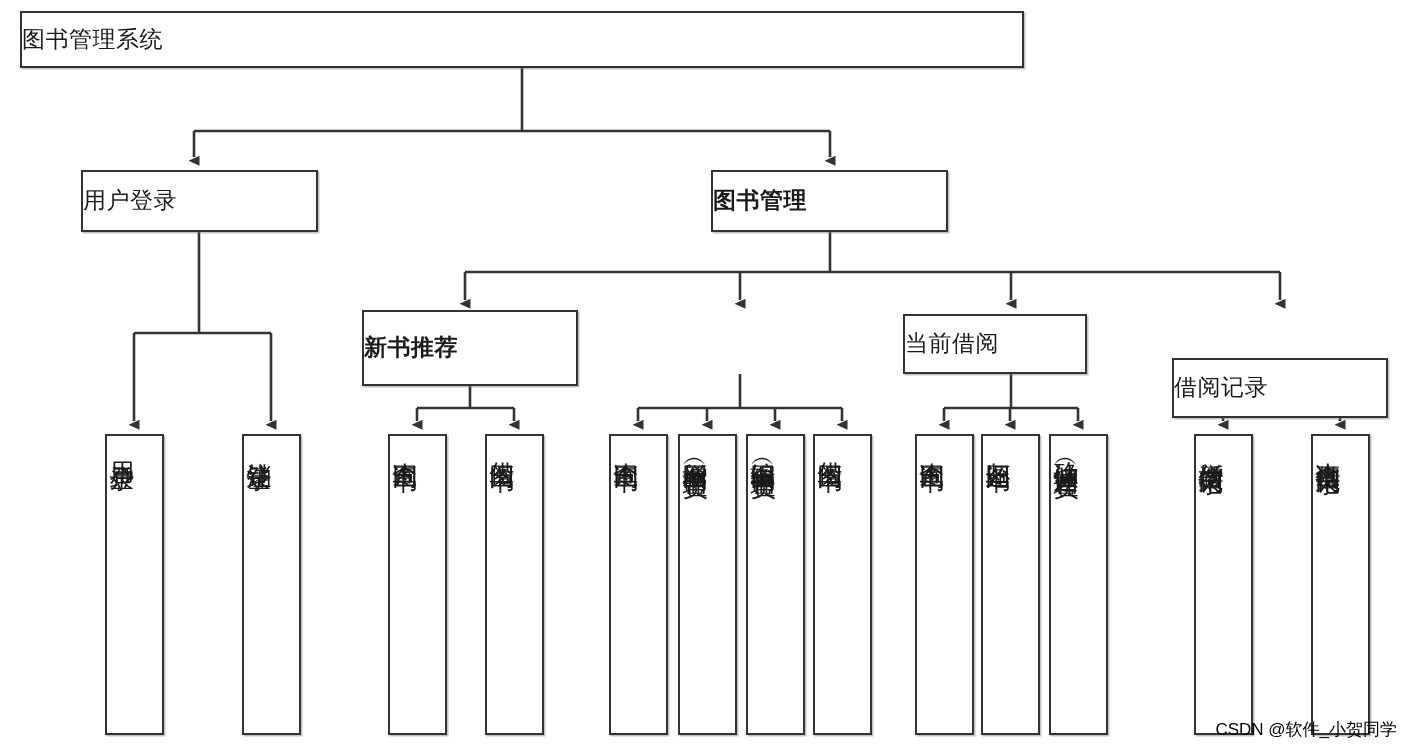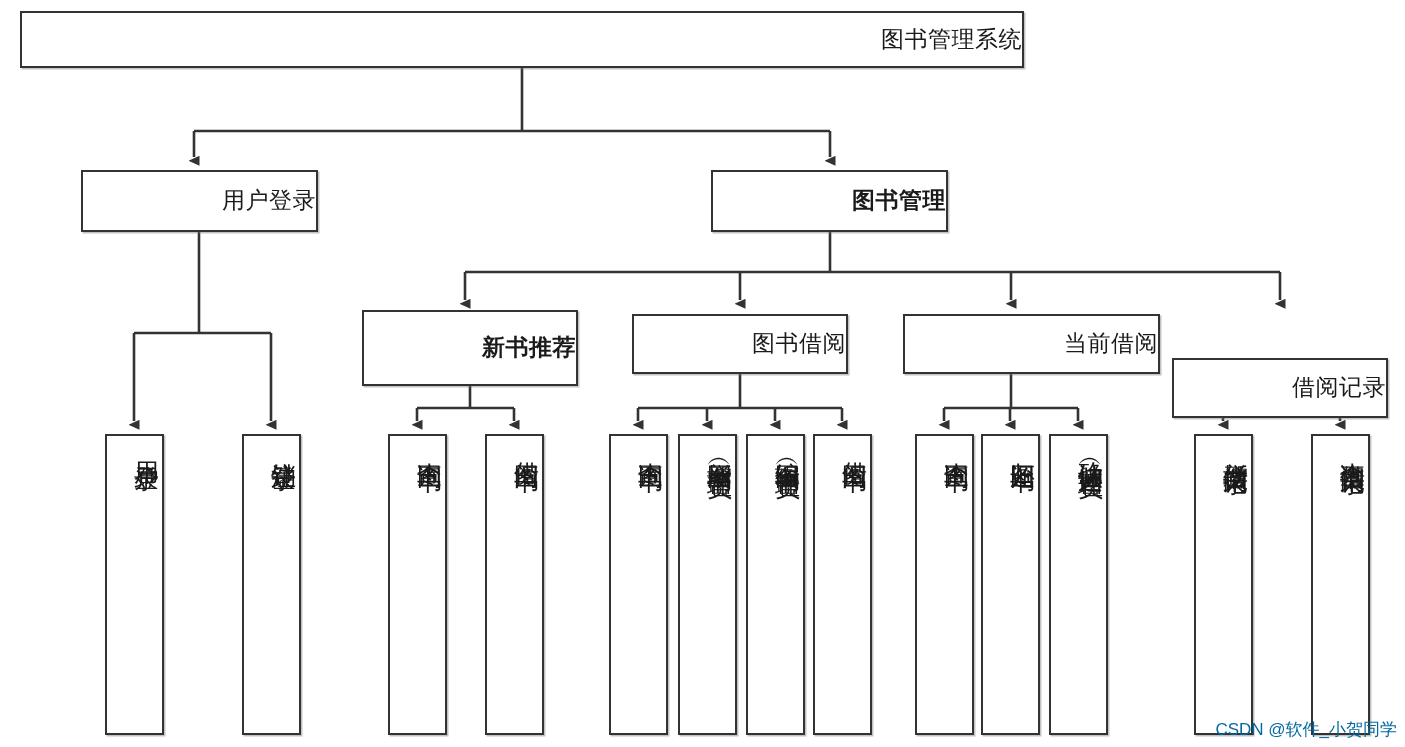--- a/index.html
+++ b/index.html
@@ -24,21 +24,21 @@
     width: 1405px;
     height: 747px;
   }
   .node {
     position: absolute;
     box-sizing: border-box;
     border: 2.5px solid #333333;
     background: #ffffff;
     display: flex;
     align-items: center;
-    justify-content: flex-end;
+    justify-content: flex-start;
     color: #1a1a1a;
     box-shadow: 1.5px 1.5px 0 rgba(120,120,120,0.45);
   }
   .node .label {
     display: block;
     text-align: center;
     letter-spacing: 0.5px;
   }
   .node.horiz .label {
     font-size: 23px;
@@ -55,21 +55,21 @@
     font-size: 25px;
     line-height: 1.22;
     letter-spacing: 2px;
     white-space: nowrap;
   }
   #watermark {
     position: absolute;
     right: 8px;
     bottom: 6px;
     font-size: 17px;
-    color: #0369a1;
+    color: #000000;
     white-space: nowrap;
     font-family: "Liberation Sans", "DejaVu Sans", sans-serif;
   }
 </style>
 </head>
 <body>
 
 <div id="canvas">
 
   <svg id="edges" viewBox="0 0 1405 747" width="1405" height="747" xmlns="http://www.w3.org/2000/svg">
@@ -129,24 +129,21 @@
   <div class="node horiz" style="left:81px; top:170px; width:237px; height:62px;">
     <span class="label">用户登录</span>
   </div>
   <div class="node horiz" style="left:711px; top:170px; width:237px; height:62px;font-weight:bold;">
     <span class="label">图书管理</span>
   </div>
 
   <div class="node horiz" style="left:362px; top:310px; width:216px; height:76px;font-weight:bold;">
     <span class="label">新书推荐</span>
   </div>
-  <div class="node horiz" style="left:632px; top:314px; width:216px; height:60px;">
-    <span class="label">图书借阅</span>
-  </div>
-  <div class="node horiz" style="left:903px; top:314px; width:257px; height:60px;">
+  <div class="node horiz" style="left:903px; top:314px; width:184px; height:60px;">
     <span class="label">当前借阅</span>
   </div>
   <div class="node horiz" style="left:1172px; top:314px; width:216px; height:60px;margin-top:44px;">
     <span class="label">借阅记录</span>
   </div>
 
   <div class="node vert" style="left:105px; top:434px; width:59px; height:301px;">
     <span class="label">用户登录</span>
   </div>
   <div class="node vert" style="left:242px; top:434px; width:59px; height:301px;">

